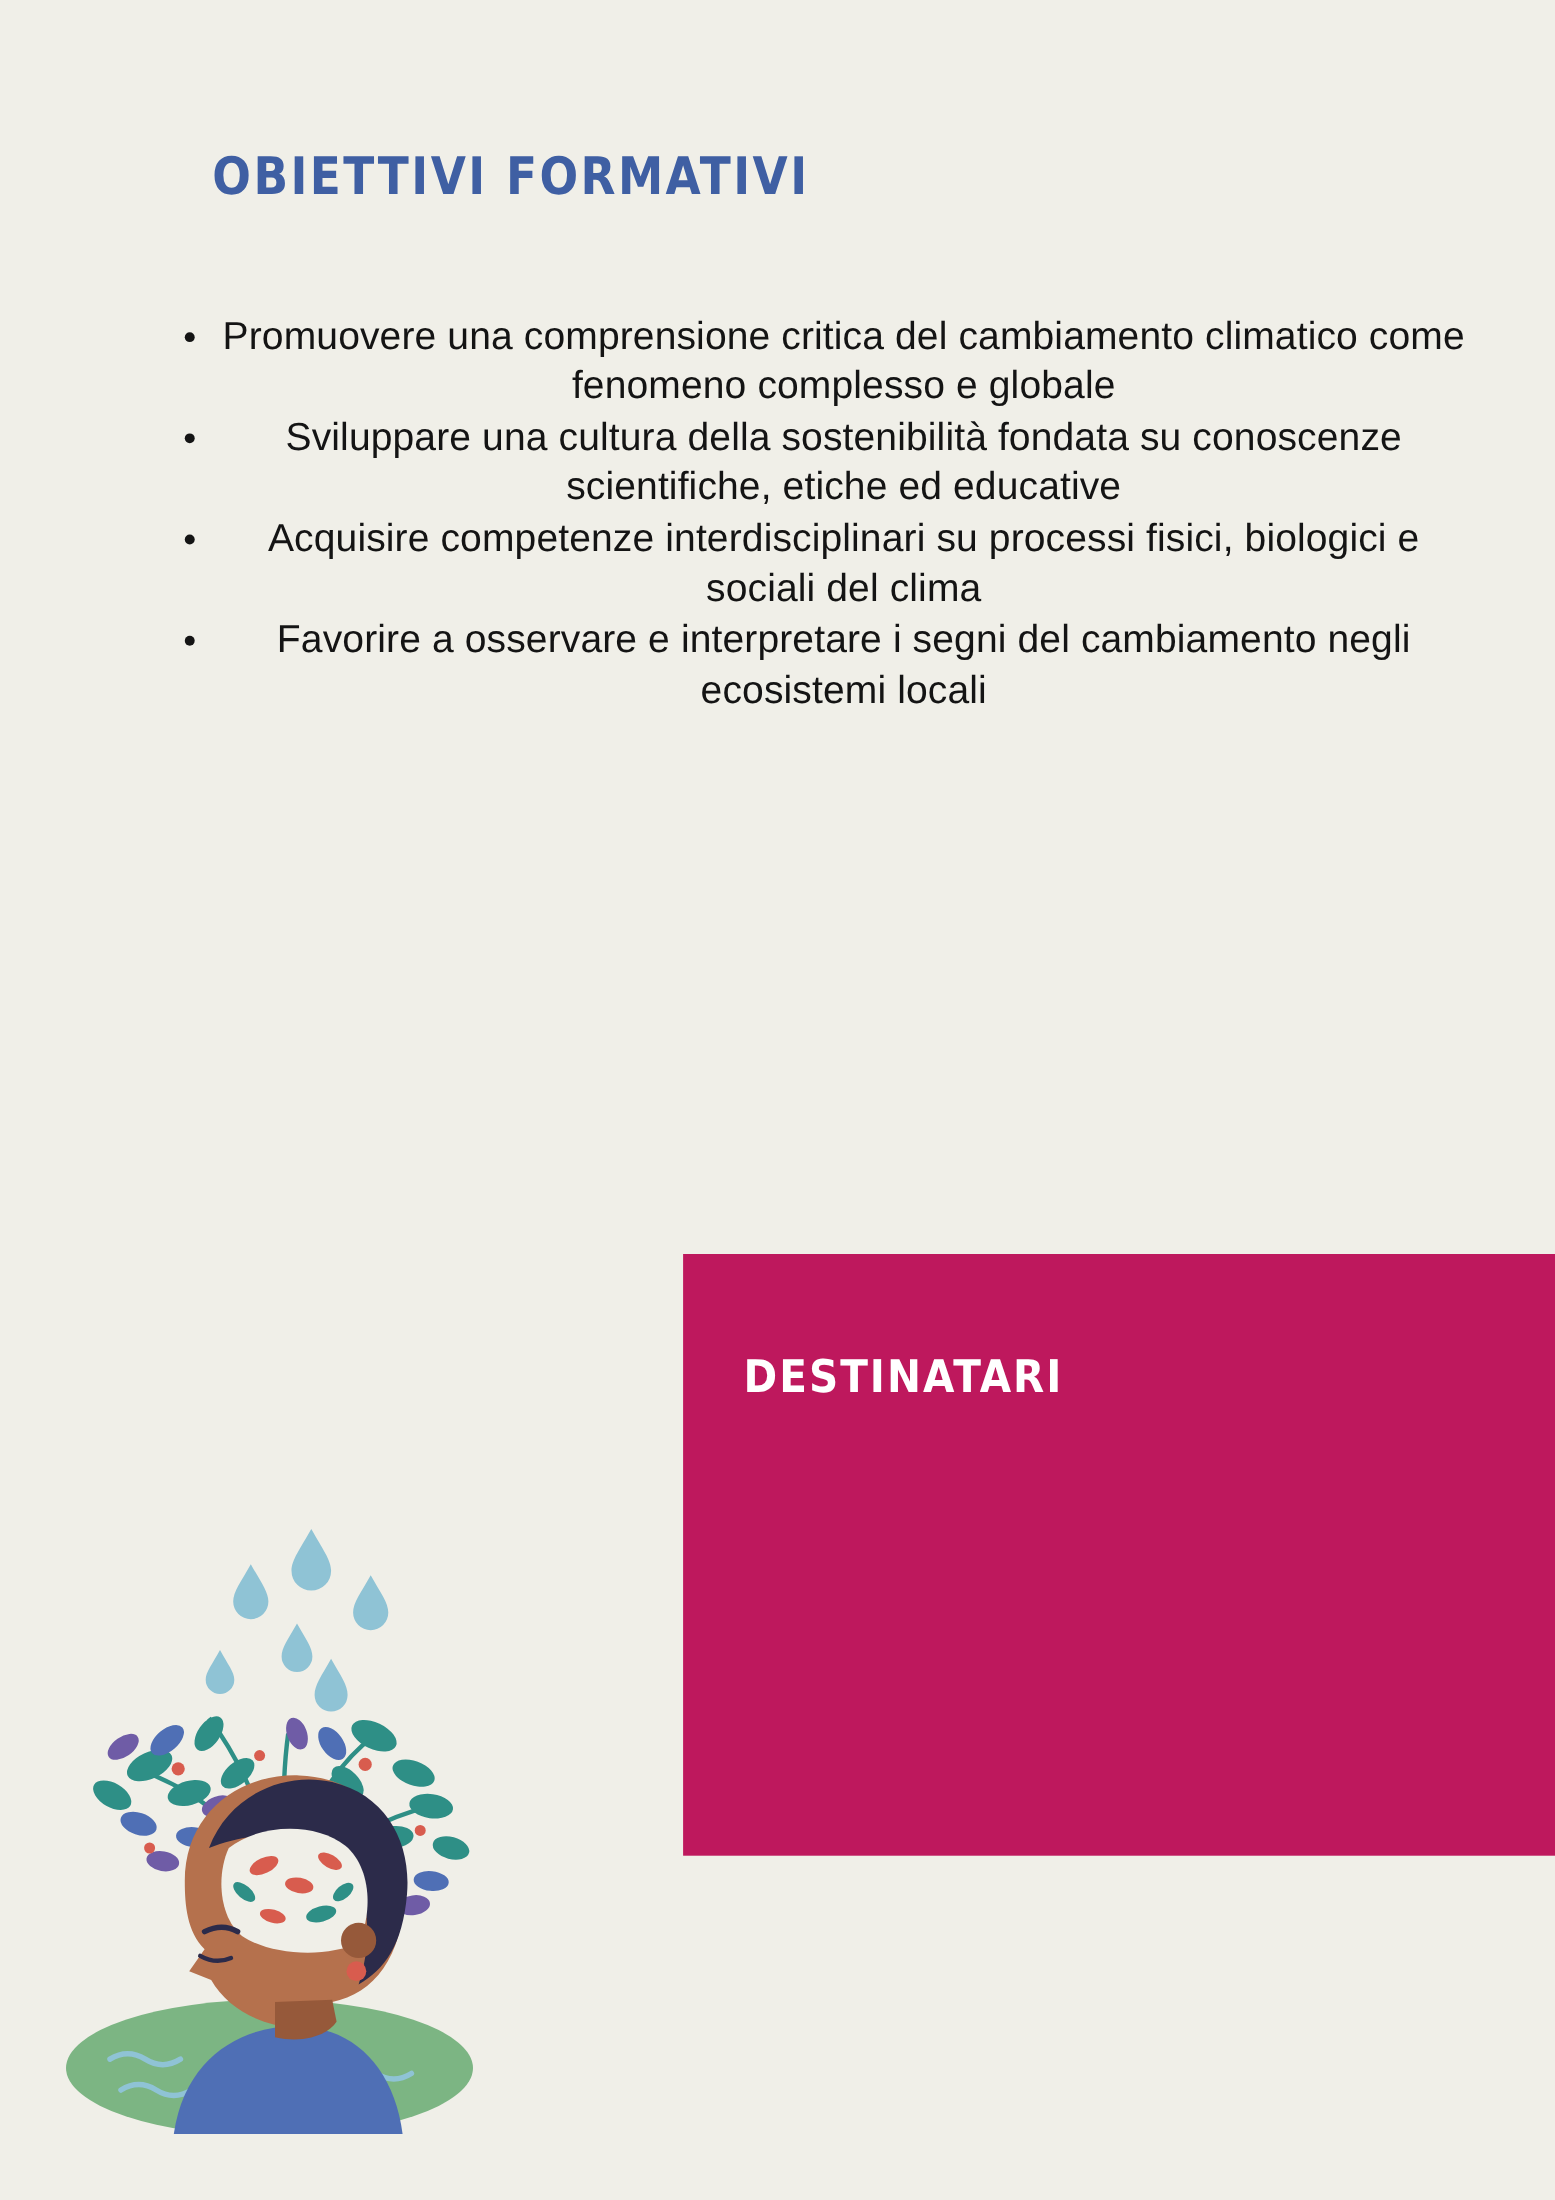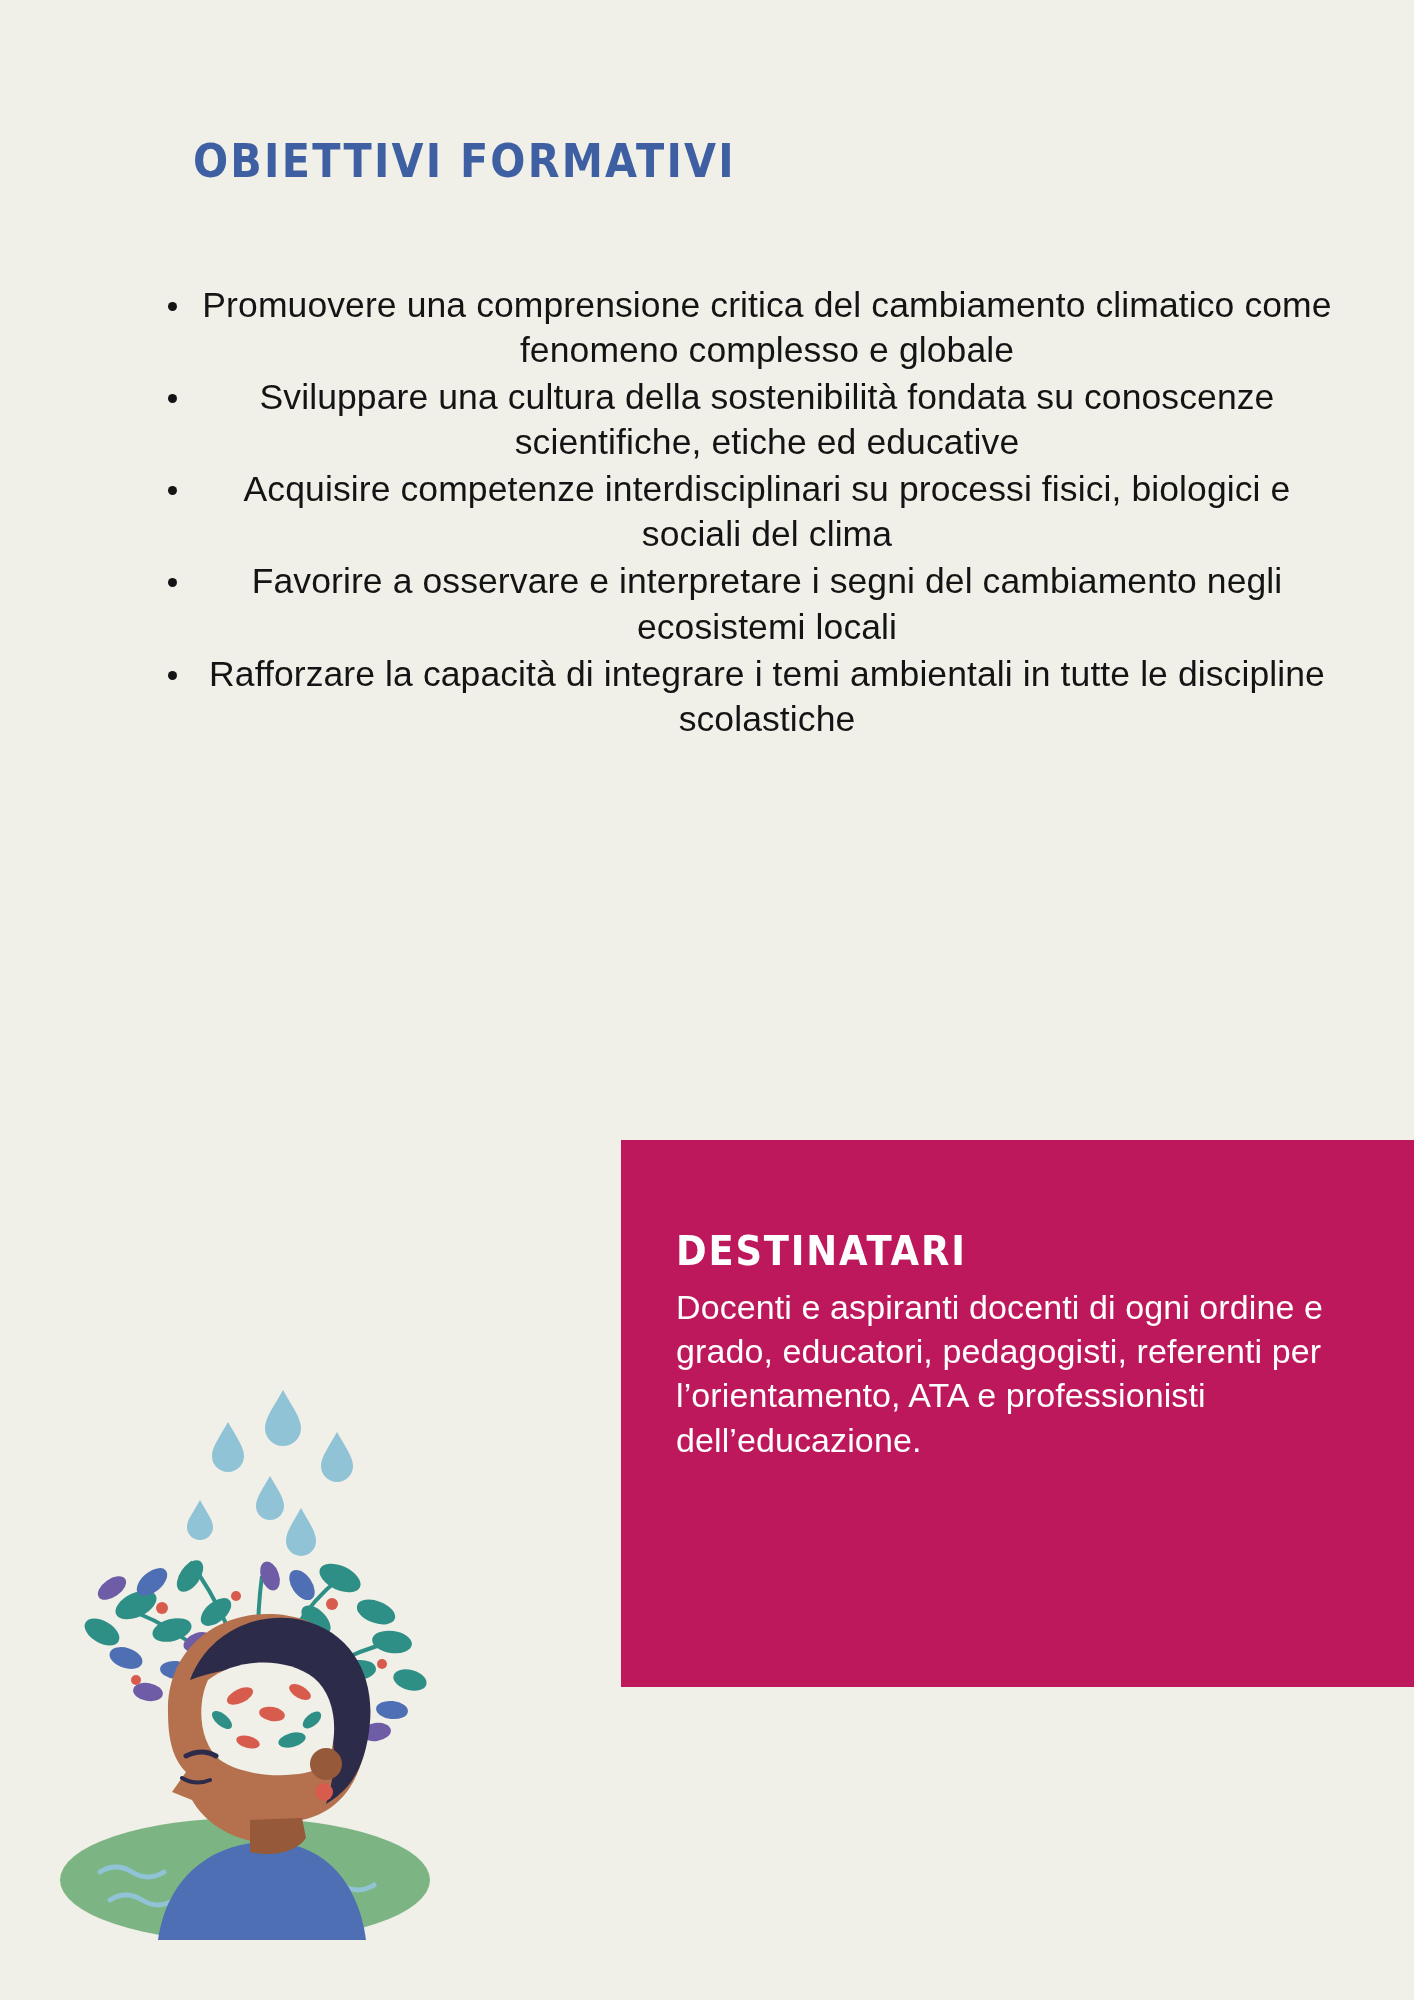--- a/index.html
+++ b/index.html
@@ -117,26 +117,24 @@
 
 <div class="page">
 
   <div class="section-title">OBIETTIVI FORMATIVI</div>
 
   <ul class="objectives">
     <li>Promuovere una comprensione critica del cambiamento climatico come fenomeno complesso e globale</li>
     <li>Sviluppare una cultura della sostenibilità fondata su conoscenze scientifiche, etiche ed educative</li>
     <li>Acquisire competenze interdisciplinari su processi fisici, biologici e sociali del clima</li>
     <li>Favorire a osservare e interpretare i segni del cambiamento negli ecosistemi locali</li>
-    <li>Rafforzare la capacità di integrare i temi ambientali in tutte le discipline scolastiche</li>
   </ul>
 
   <div class="destinatari-panel">
     <div class="panel-title">DESTINATARI</div>
-    <div class="panel-body">Docenti e aspiranti docenti di ogni ordine e grado, educatori, pedagogisti, referenti per l’orientamento, ATA e professionisti dell’educazione.</div>
   </div>
 
   <div class="illustration">
     <svg width="450" height="560" viewBox="0 0 450 560" xmlns="http://www.w3.org/2000/svg">
 
       <g fill="#8fc3d5">
         <path d="M243 10 c10 18 18 28 18 38 a18 18 0 0 1-36 0 c0-10 8-20 18-38 z"></path>
         <path d="M188 42 c9 16 16 25 16 34 a16 16 0 0 1-32 0 c0-9 7-18 16-34 z"></path>
         <path d="M297 52 c9 16 16 25 16 34 a16 16 0 0 1-32 0 c0-9 7-18 16-34 z"></path>
         <path d="M230 96 c8 14 14 22 14 30 a14 14 0 0 1-28 0 c0-8 6-16 14-30 z"></path>

